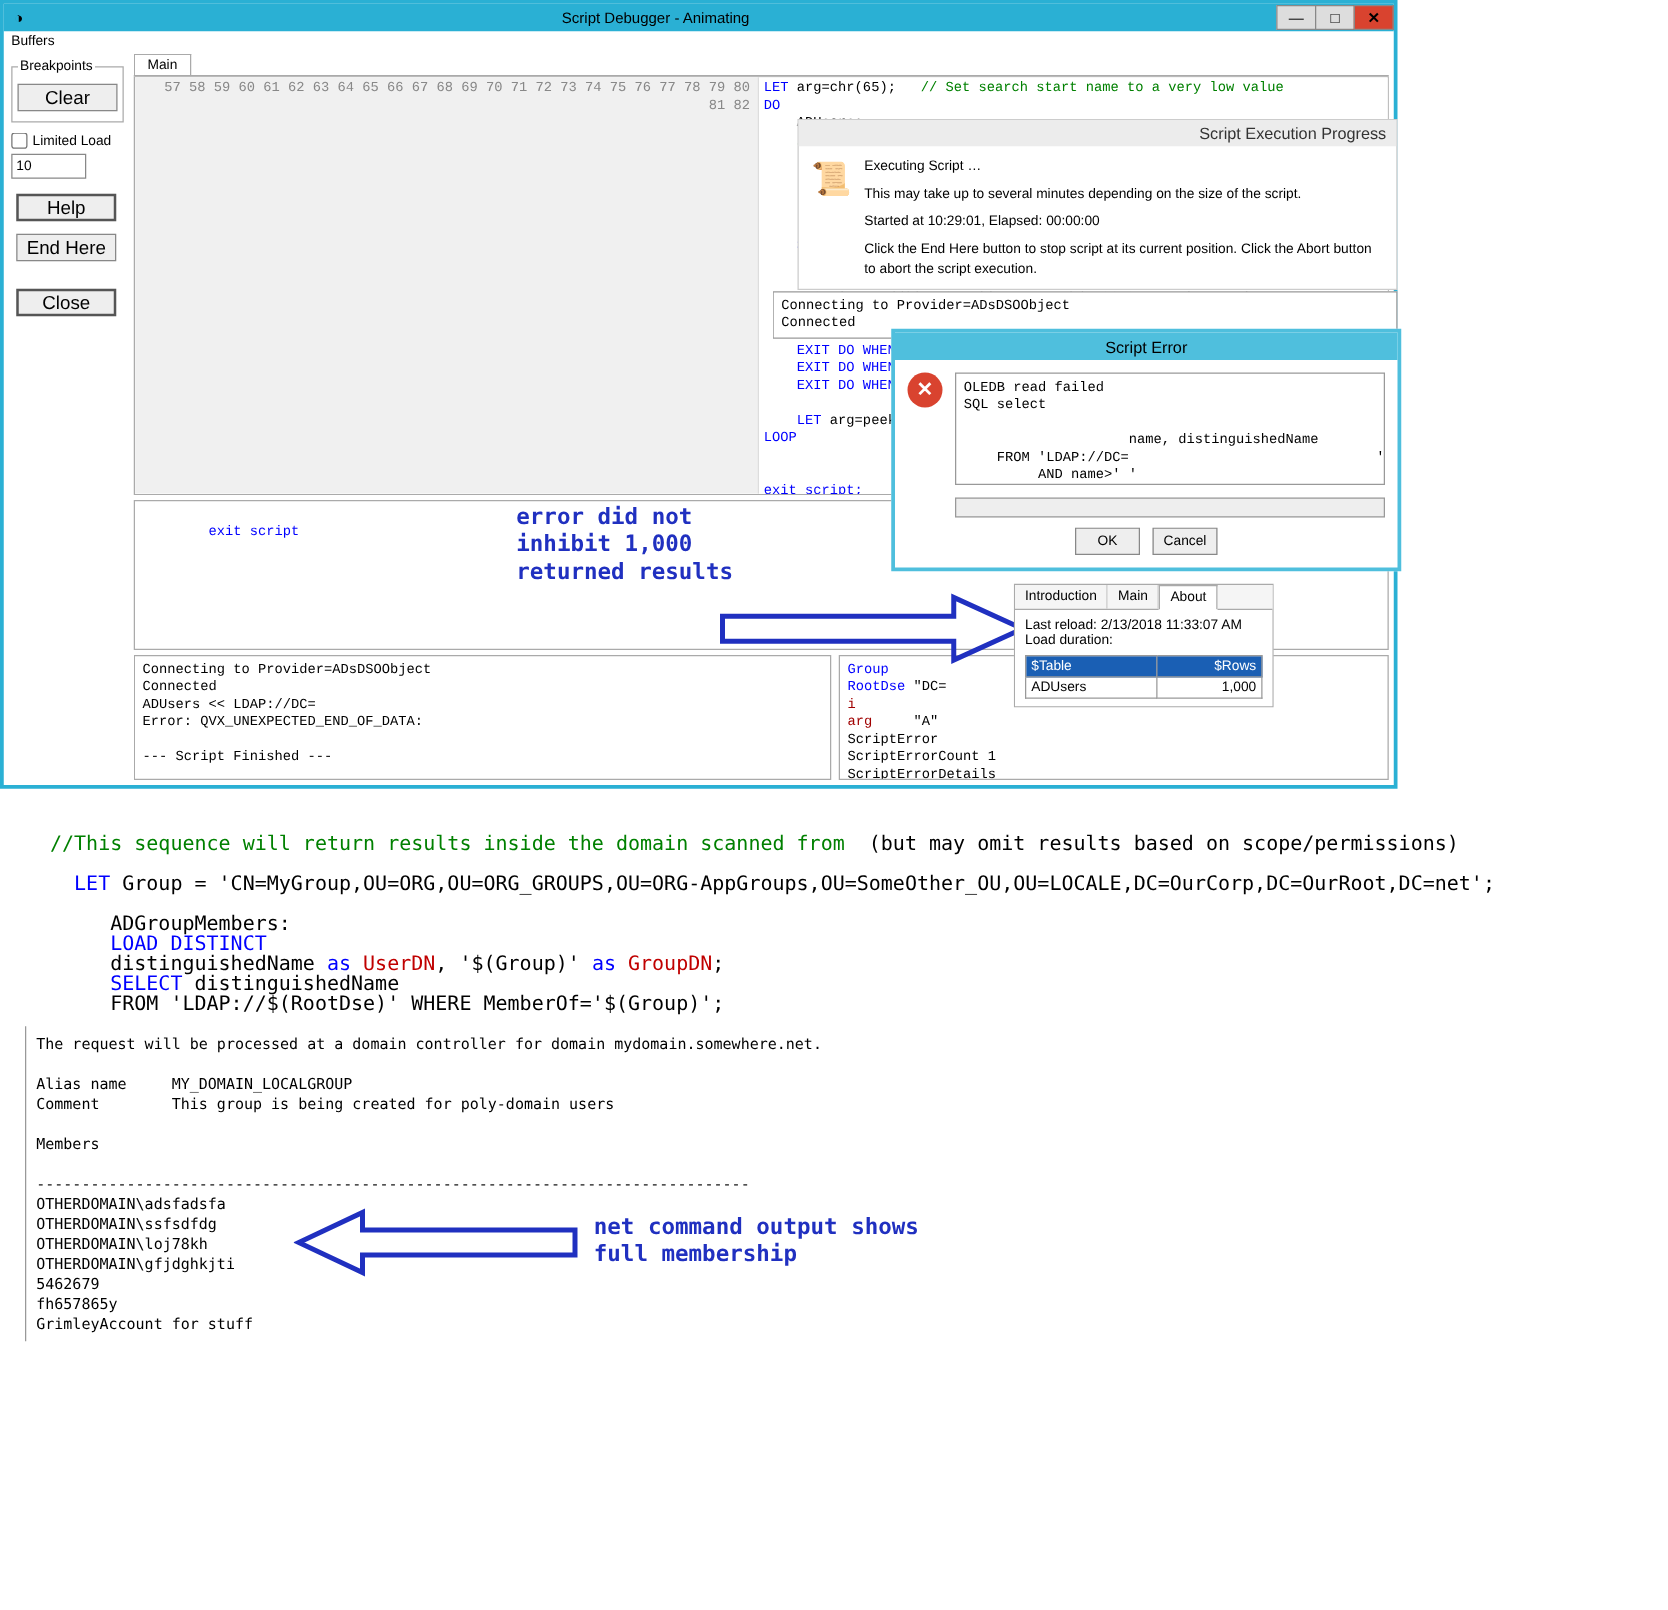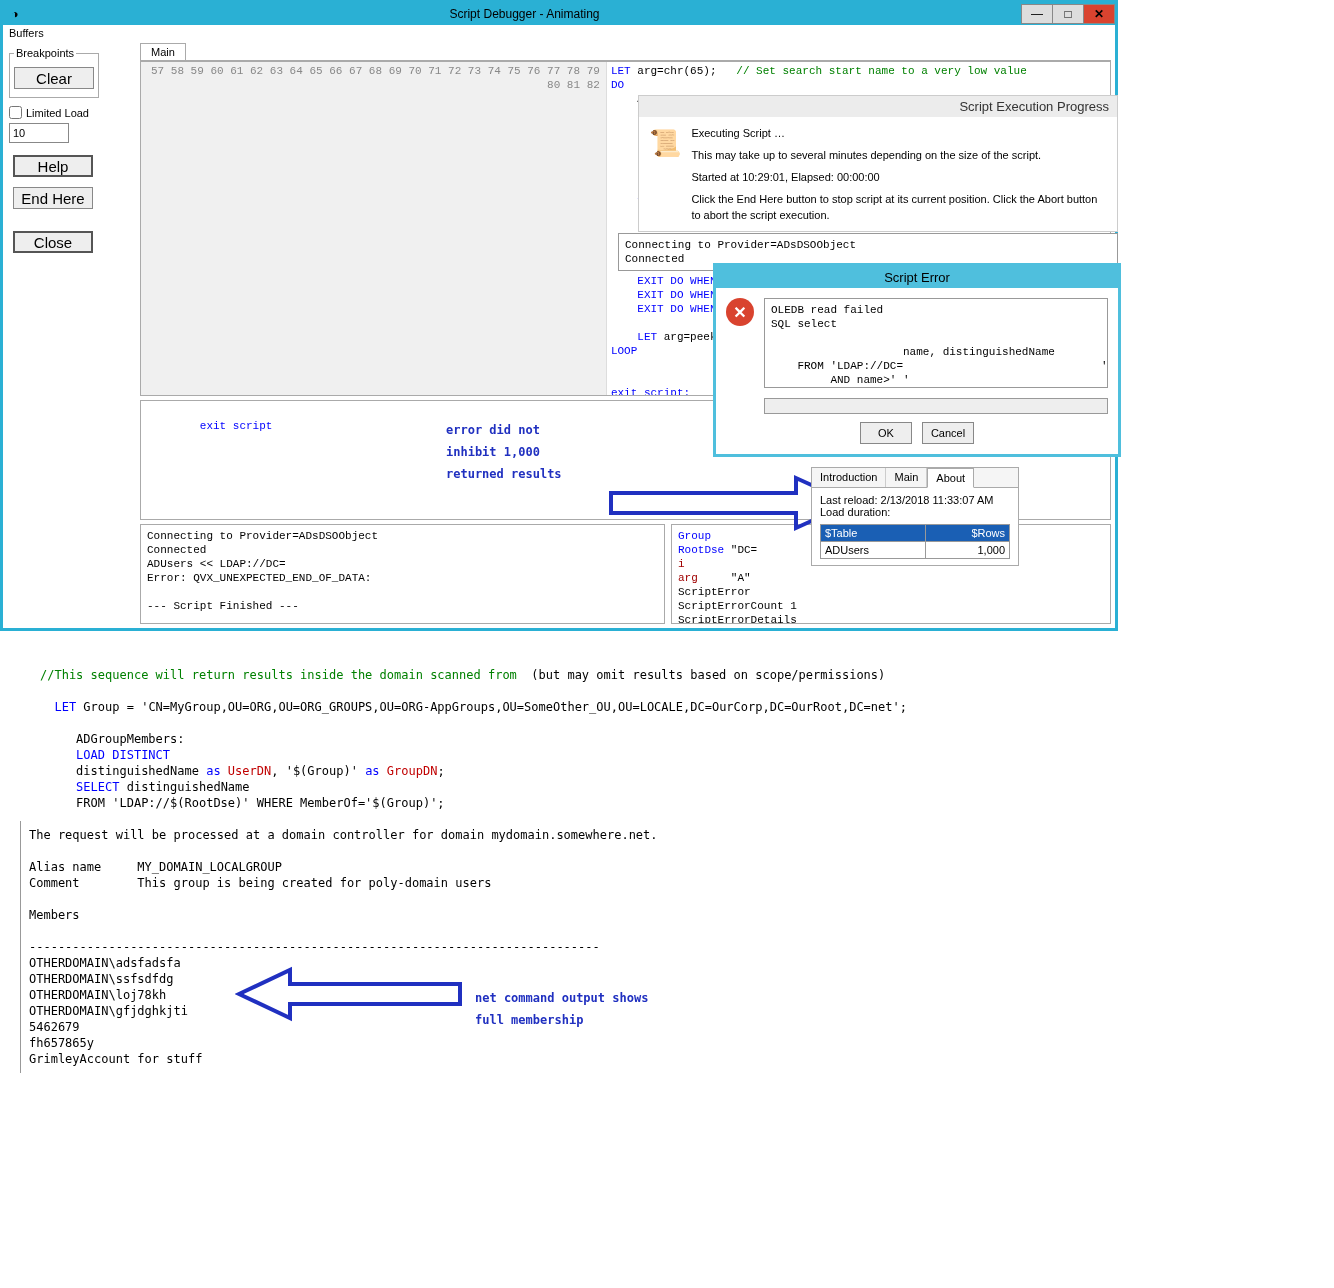--- a/index.html
+++ b/index.html
@@ -7,21 +7,21 @@
 .mono { font-family: Consolas, "Courier New", monospace; }
 
 
 .debugger-window { position: relative; width: 1118px; border: 3px solid #2ab0d4; background: #fff; }
 .titlebar { height: 22px; background: #2ab0d4; display: flex; align-items: center; color: #000; font-size: 12px; }
 .titlebar .title { flex: 1; text-align: center; }
 .wincontrols { display: flex; }
 .wincontrols div { width: 32px; height: 20px; border: 1px solid #888; background: #ddd; margin-left: -1px; display: flex; align-items: center; justify-content: center; font-size: 12px; }
 .wincontrols .closebtn { background: #d9432f; color: #000; font-weight: bold; }
 
-.inner { display: flex; gap: 33px; }
+.inner { display: flex; }
 .left-panel { width: 100px; padding: 6px 6px; }
 fieldset { border: 1px solid #aaa; padding: 6px 4px; margin-bottom: 8px; }
 fieldset legend { font-size: 11px; padding: 0 2px; }
 .btn { display: block; width: 80px; height: 22px; border: 1px solid #888; background: #eee; font-size: 15px; margin: 2px auto; cursor: pointer; }
 .checkbox-row { display: flex; align-items: center; gap: 4px; margin: 4px 0; font-size: 11px; }
 .spin { width: 60px; height: 20px; border: 1px solid #888; padding: 1px 3px; font-size: 11px; }
 
 .main-area { flex: 1; padding: 2px 4px 4px 4px; position: relative; }
 .tabrow { display: flex; border-bottom: 1px solid #aaa; }
 .tab { border: 1px solid #aaa; border-bottom: none; padding: 2px 10px; background: #fff; font-size: 11px; }
@@ -64,27 +64,27 @@
 .about-tabs { display: flex; background: #f5f5f5; border-bottom: 1px solid #aaa; }
 .about-tabs .atab { padding: 3px 8px; border-right: 1px solid #ccc; }
 .about-tabs .atab.active { background: #fff; border: 1px solid #aaa; border-bottom: 1px solid #fff; margin-bottom: -1px; }
 .about-body { padding: 6px 8px; }
 .about-table { width: 100%; border-collapse: collapse; margin-top: 6px; }
 .about-table th { background: #1a5fb4; color: #fff; text-align: left; padding: 2px 4px; font-weight: normal; border: 1px solid #999; }
 .about-table td { text-align: right; padding: 2px 4px; border: 1px solid #999; }
 .about-table td:first-child { text-align: left; }
 
 
-.annot { position: absolute; color: #2030c0; font-family: Consolas, monospace; font-size: 12px; font-weight: bold; line-height: 22px; white-space: pre; margin-top: 16px; }
+.annot { position: absolute; color: #2030c0; font-family: Consolas, monospace; font-size: 18px; font-weight: bold; line-height: 22px; white-space: pre; }
 .arrow-right { position: absolute; }
 .arrow-right svg, .arrow-left svg { display: block; }
 .arrow-left { position: absolute; }
 
 
-.snippet { margin: 20px 20px 10px 40px; font-size: 12px; line-height: 16px; white-space: pre; font-family: Consolas, monospace; }
+.snippet { margin: 20px 20px 10px 40px; font-size: 16px; line-height: 16px; white-space: pre; font-family: Consolas, monospace; }
 
 
 .netout-wrap { margin: 10px 20px 20px 20px; border-top: 0; position: relative; }
 .netout { border-left: 1px solid #999; padding: 6px 8px; font-size: 12px; line-height: 16px; white-space: pre; font-family: Consolas, monospace; }
 
 .null-green { color: #008000; }
 .dk-red { color: #a00000; }
 </style>
 </head>
 <body>

